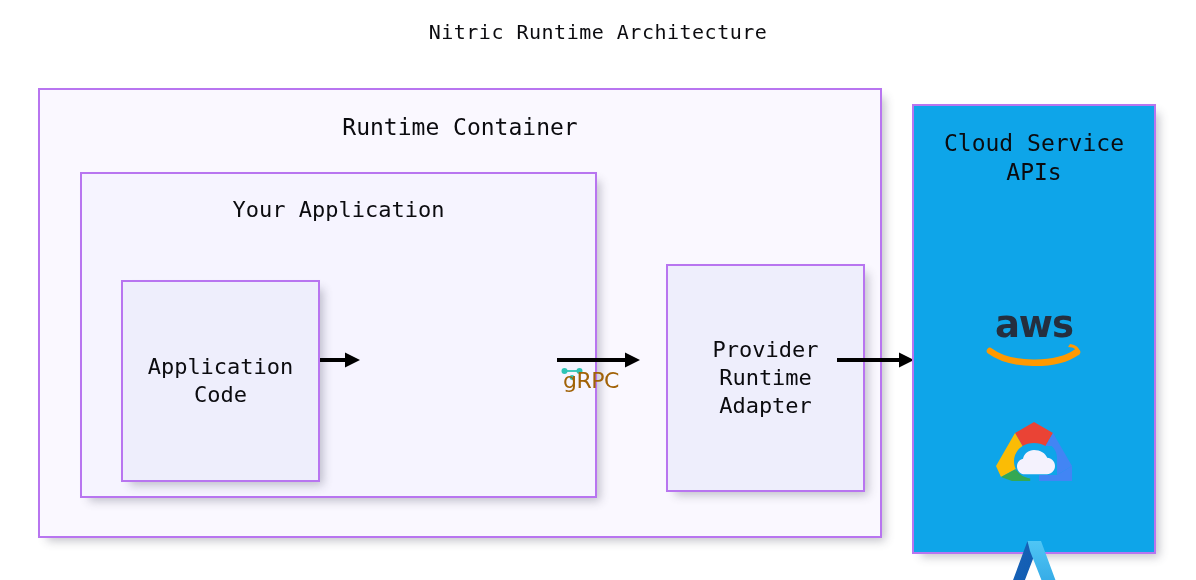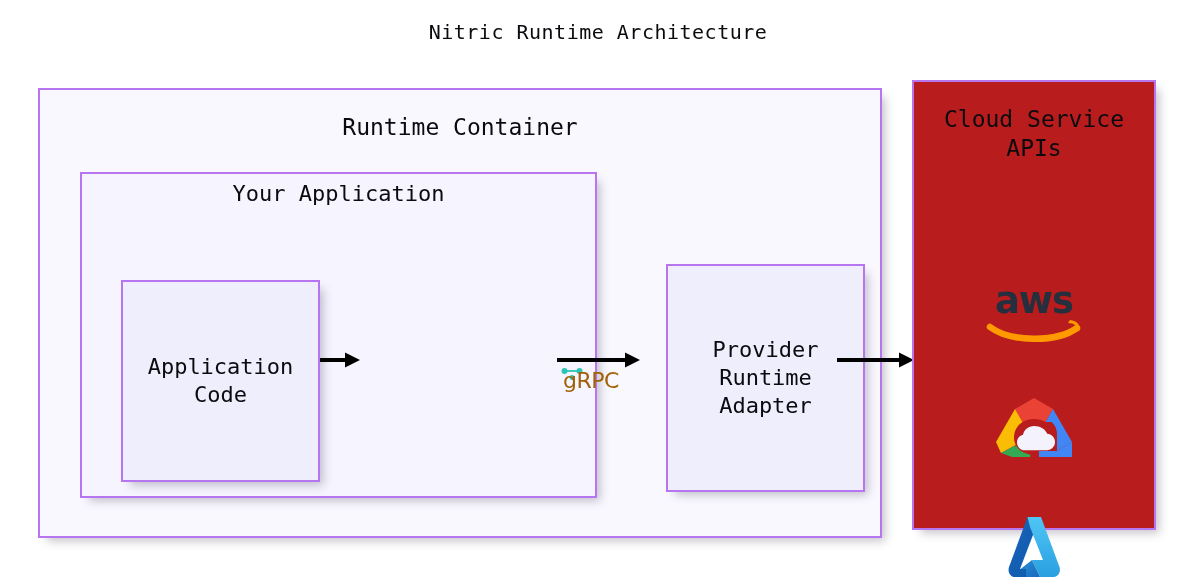--- a/index.html
+++ b/index.html
@@ -61,40 +61,40 @@
     height: 450px;
     background: #faf8ff;
   }
   #docker-container .box-label {
     top: 23px;
     font-size: 23px;
   }
 
   #cloud-apis {
     left: 912px;
-    top: 80px;
+    top: 104px;
     width: 244px;
     height: 450px;
-    background: #b91c1c;
+    background: #0ea5e9;
   }
   #cloud-apis .box-label {
     top: 23px;
     font-size: 23px;
   }
 
   
   #your-application {
     left: 80px;
     top: 172px;
     width: 517px;
     height: 326px;
     background: #f6f4ff;
   }
   #your-application .box-label {
-    top: 6px;
+    top: 22px;
     font-size: 22px;
   }
 
   
   .leaf {
     background: #eeeefc;
   }
   .leaf .box-label {
     font-size: 22px;
     left: 0;

